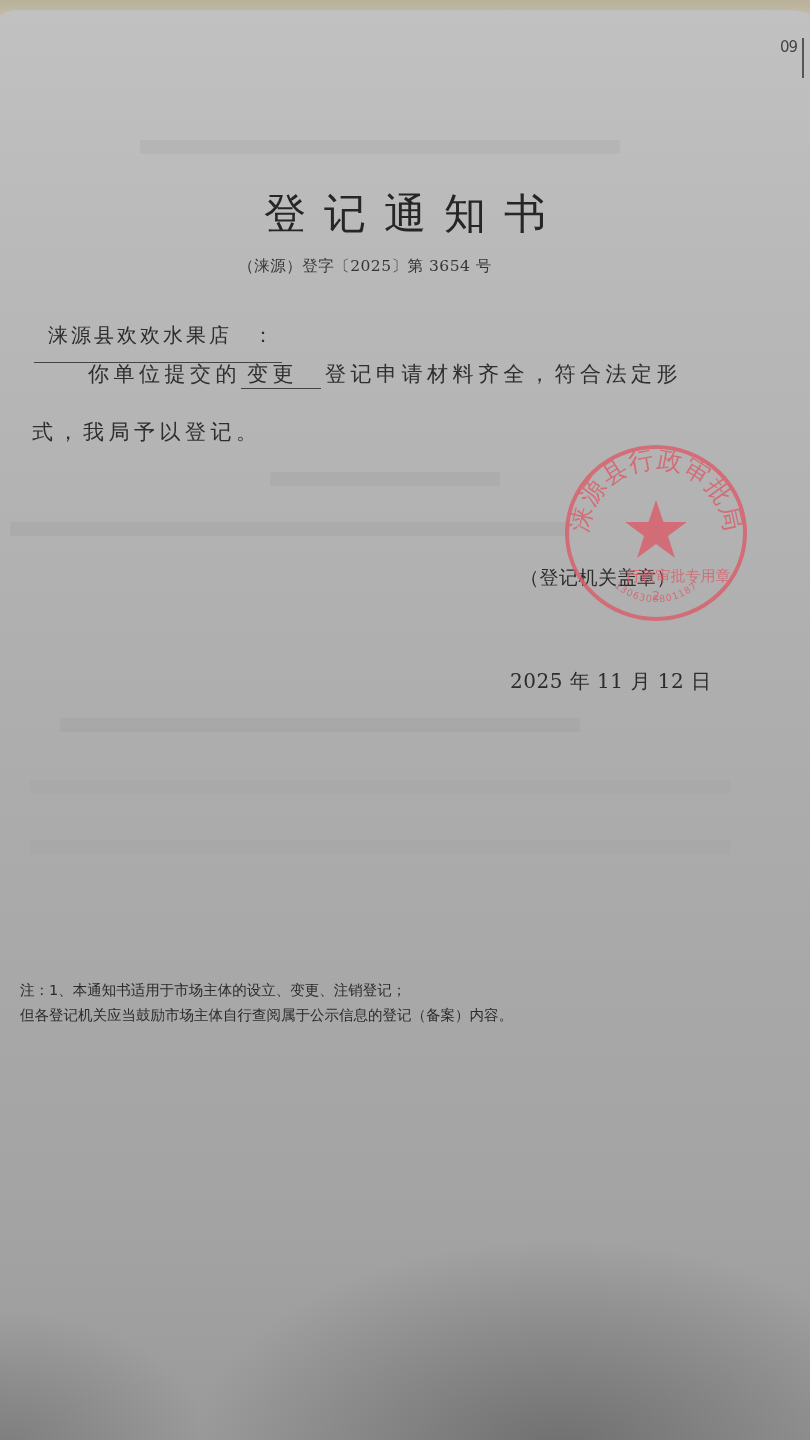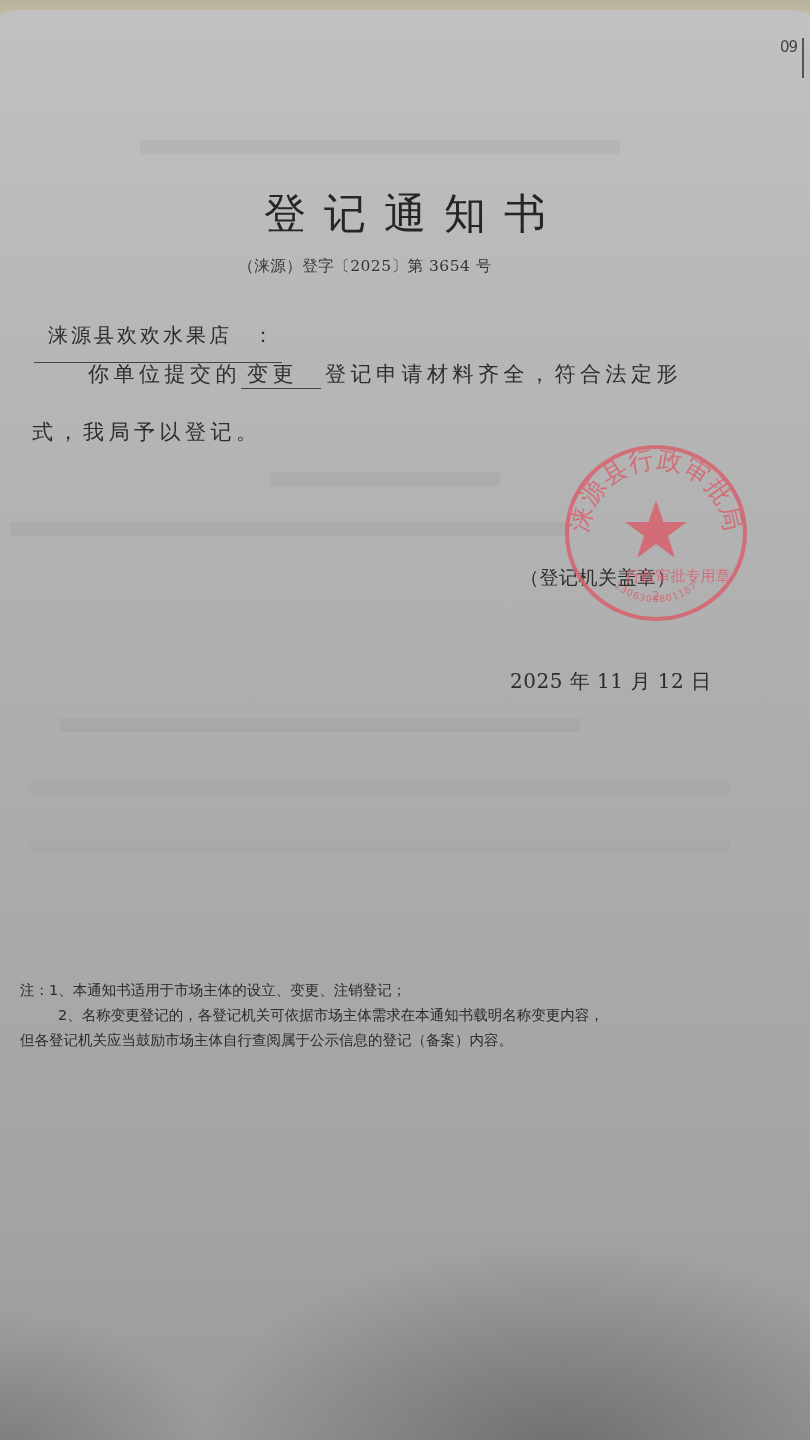--- a/index.html
+++ b/index.html
@@ -119,15 +119,14 @@
   <text x="96" y="160" font-family="DejaVu Sans, sans-serif" font-size="13" fill="#d8626e" text-anchor="middle">2</text>
   <text font-family="DejaVu Sans, sans-serif" font-size="9.5" fill="#d8626e" letter-spacing="1">
     <textPath href="#arcBottom" startOffset="50%" text-anchor="middle">1306308801187</textPath>
   </text>
 </svg>
 
 <div class="date">2025 年 11 月 12 日</div>
 
 <div class="notes">
   <div class="row"><span>注：</span><span>1、本通知书适用于市场主体的设立、变更、注销登记；</span></div>
-  <div class="row indent">2、名称变更登记的，各登记机关可依据市场主体需求在本通知书载明名称变更内容，</div>
   <div class="row">但各登记机关应当鼓励市场主体自行查阅属于公示信息的登记（备案）内容。</div>
 </div>
 
 </body></html>

